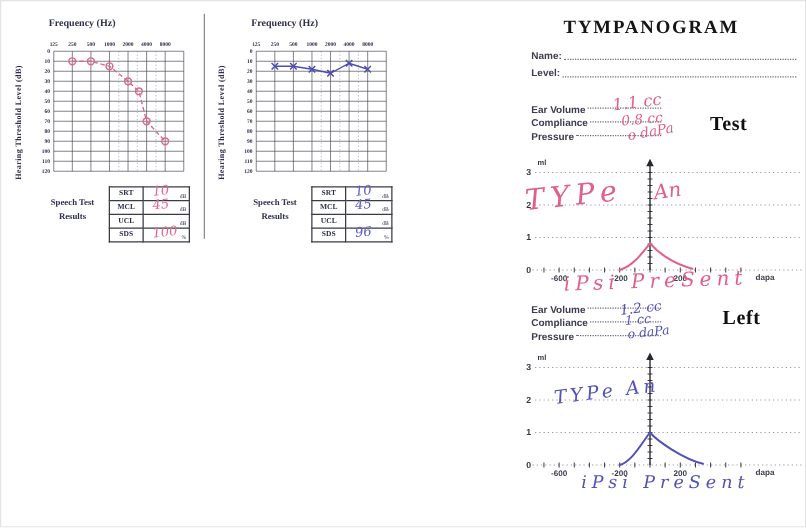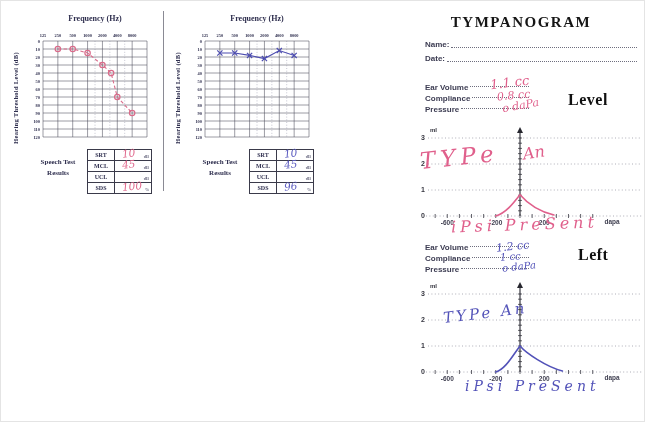--- a/index.html
+++ b/index.html
@@ -1,21 +1,21 @@
 <!DOCTYPE html>
 <html><head>
 <meta charset="utf-8">
 <style>
   html,body{margin:0;padding:0;background:#fff;}
   #canvas{position:relative;width:645px;height:422px;background:#ffffff;
     border:1px solid #e4e4e4;box-sizing:border-box;overflow:hidden;
     font-family:"Liberation Serif",serif;}
   
   .aud-panel{position:absolute;width:162px;height:200px;top:8px;}
-  .aud-title{position:absolute;left:30px;top:5px;width:112px;text-align:center;
+  .aud-title{position:absolute;left:30px;top:5px;width:112px;
     font-weight:bold;font-size:8px;color:#2e2e4e;}
   .aud-ylabel{position:absolute;left:3px;top:152px;width:126px;text-align:center;
     transform-origin:0 0;transform:rotate(-90deg);
     font-weight:bold;font-size:6.5px;color:#2e2e4e;letter-spacing:.3px;}
   .aud-svg{position:absolute;left:0;top:0;}
   .axt{font-family:"Liberation Serif",serif;font-size:4.4px;font-weight:bold;fill:#2e2e4e;}
   .gl{stroke:#4a4a58;stroke-width:.55;}
   .gld{stroke:#8c8ca2;stroke-width:.5;stroke-dasharray:1,1.7;}
   .speech-label{position:absolute;left:20px;top:148px;width:58px;text-align:center;
     font-weight:bold;font-size:7px;line-height:1.5;color:#2e2e4e;}
@@ -272,37 +272,37 @@
       </table>
   </div>
 
   <div class="tymp-title">TYMPANOGRAM</div>
 
   <div class="pt-row" style="top:38px;">
     <span class="pt-lbl">Name:</span>
     <span class="leader"></span>
   </div>
   <div class="pt-row" style="top:52px;">
-    <span class="pt-lbl">Date:</span>
+    <span class="pt-lbl">Level:</span>
     <span class="leader"></span>
   </div>
 
   <div class="ef-row" style="top:81px;">
     <span class="ef-lbl">Ear Volume</span>
     <span class="leader"></span>
   </div>
   <div class="ef-row" style="top:92px;">
     <span class="ef-lbl">Compliance</span>
     <span class="leader"></span>
   </div>
   <div class="ef-row" style="top:103px;">
     <span class="ef-lbl">Pressure</span>
     <span class="leader"></span>
   </div>
-  <div class="side-label" style="left:567px;top:90px;">Level</div>
+  <div class="side-label" style="left:567px;top:90px;">Test</div>
 
   <span class="hw hw-r-vol" style="color: rgb(224, 96, 140);">1.1 cc</span>
   <span class="hw hw-r-comp" style="color: rgb(224, 96, 140);">0.8 cc</span>
   <span class="hw hw-r-press" style="color: rgb(224, 96, 140);">o daPa</span>
   <span class="hw hw-r-type" style="color: rgb(224, 96, 140);">TYPe</span>
   <span class="hw hw-r-typesub" style="color: rgb(224, 96, 140);">An</span>
   <span class="hw hw-r-ipsi" style="color: rgb(224, 96, 140);">iPsi PreSent</span>
 
   <svg class="tymp-svg" id="tympR" style="left:413px;top:120px;" width="232" height="114">
       <g>

